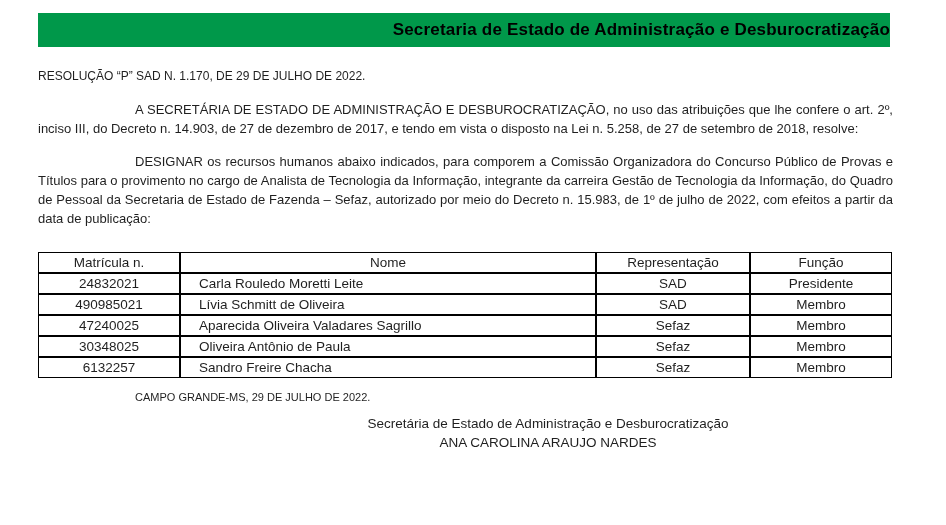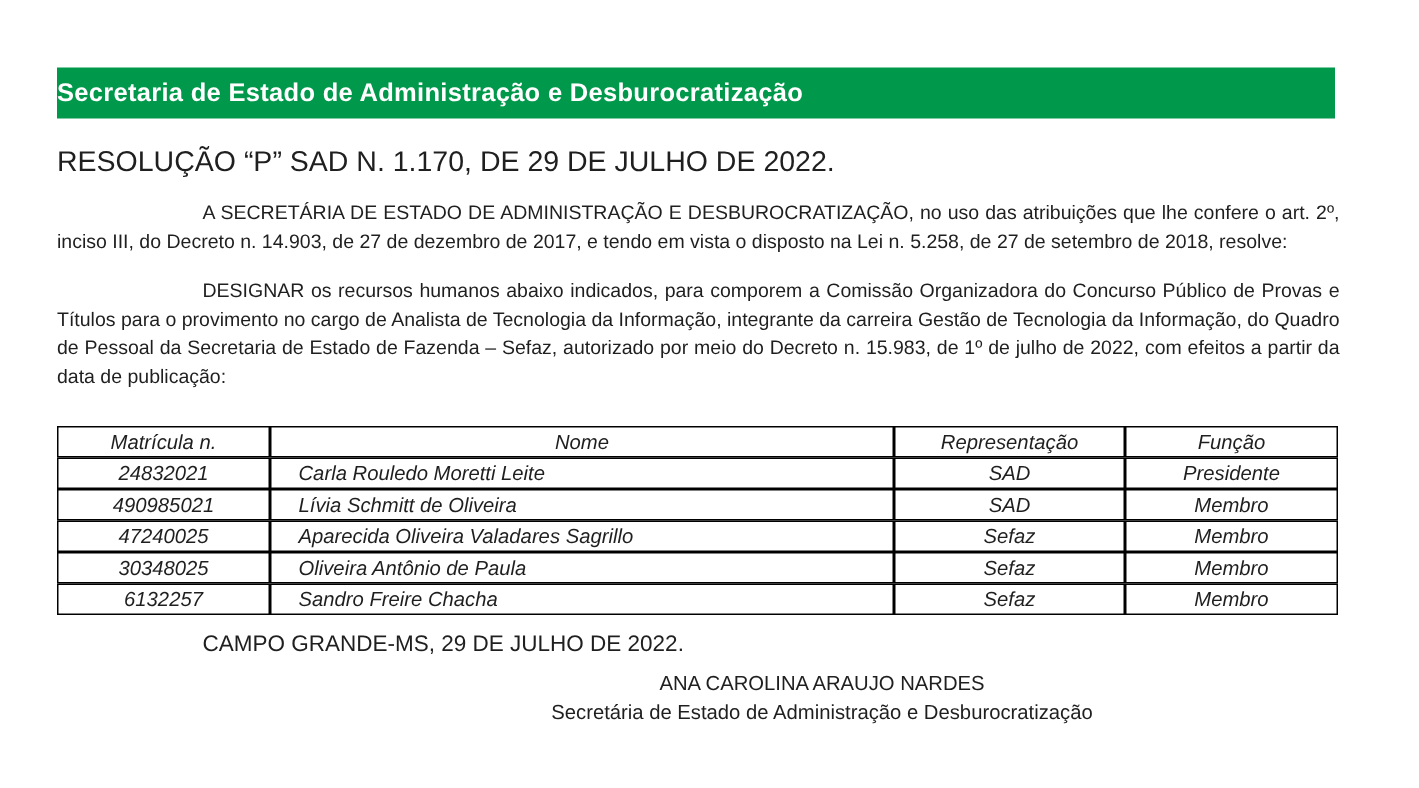--- a/index.html
+++ b/index.html
@@ -15,31 +15,30 @@
     color: #1f1f1f;
   }
   .page {
     padding: 13px 0 0 38px;
     width: 855px;
   }
   .banner {
     width: 852px;
     height: 34px;
     background: #00984A;
-    color: #ffffff;
+    color: #000000;
     font-size: 17px;
     font-weight: bold;
-    text-align: left;
+    text-align: right;
     line-height: 34px;
     letter-spacing: 0.2px;
-    margin-top: 32px;
   }
   .res-line {
     margin: 20px 0 0 0;
-    font-size: 19px;
+    font-size: 12px;
     line-height: 19px;
   }
   .para {
     margin: 14px 0 0 0;
     width: 855px;
     font-size: 13px;
     line-height: 19px;
     text-align: justify;
     text-indent: 97px;
   }
@@ -54,29 +53,28 @@
   table.commission th,
   table.commission td {
     border: 1px solid #000000;
     height: 19px;
     line-height: 19px;
     padding: 0 4px;
     font-weight: normal;
     text-align: center;
     overflow: hidden;
     white-space: nowrap;
-    font-style: italic;
   }
   table.commission td.name-cell {
     text-align: left;
     padding-left: 18px;
   }
   .date-line {
     margin: 10px 0 0 0;
-    font-size: 15px;
+    font-size: 11px;
     line-height: 19px;
     text-indent: 97px;
   }
   .signature {
     margin: 7px 0 0 115px;
     width: 790px;
     text-align: center;
     font-size: 13.5px;
     line-height: 19px;
   }
@@ -142,17 +140,17 @@
         <td class="name-cell">Sandro Freire Chacha</td>
         <td>Sefaz</td>
         <td>Membro</td>
       </tr>
     </tbody>
   </table>
 
   <p class="date-line">CAMPO GRANDE-MS, 29 DE JULHO DE 2022.</p>
 
   <div class="signature">
+    <p>Secretária de Estado de Administração e Desburocratização</p>
     <p>ANA CAROLINA ARAUJO NARDES</p>
-    <p>Secretária de Estado de Administração e Desburocratização</p>
   </div>
 
 </div>
 
 </body></html>

